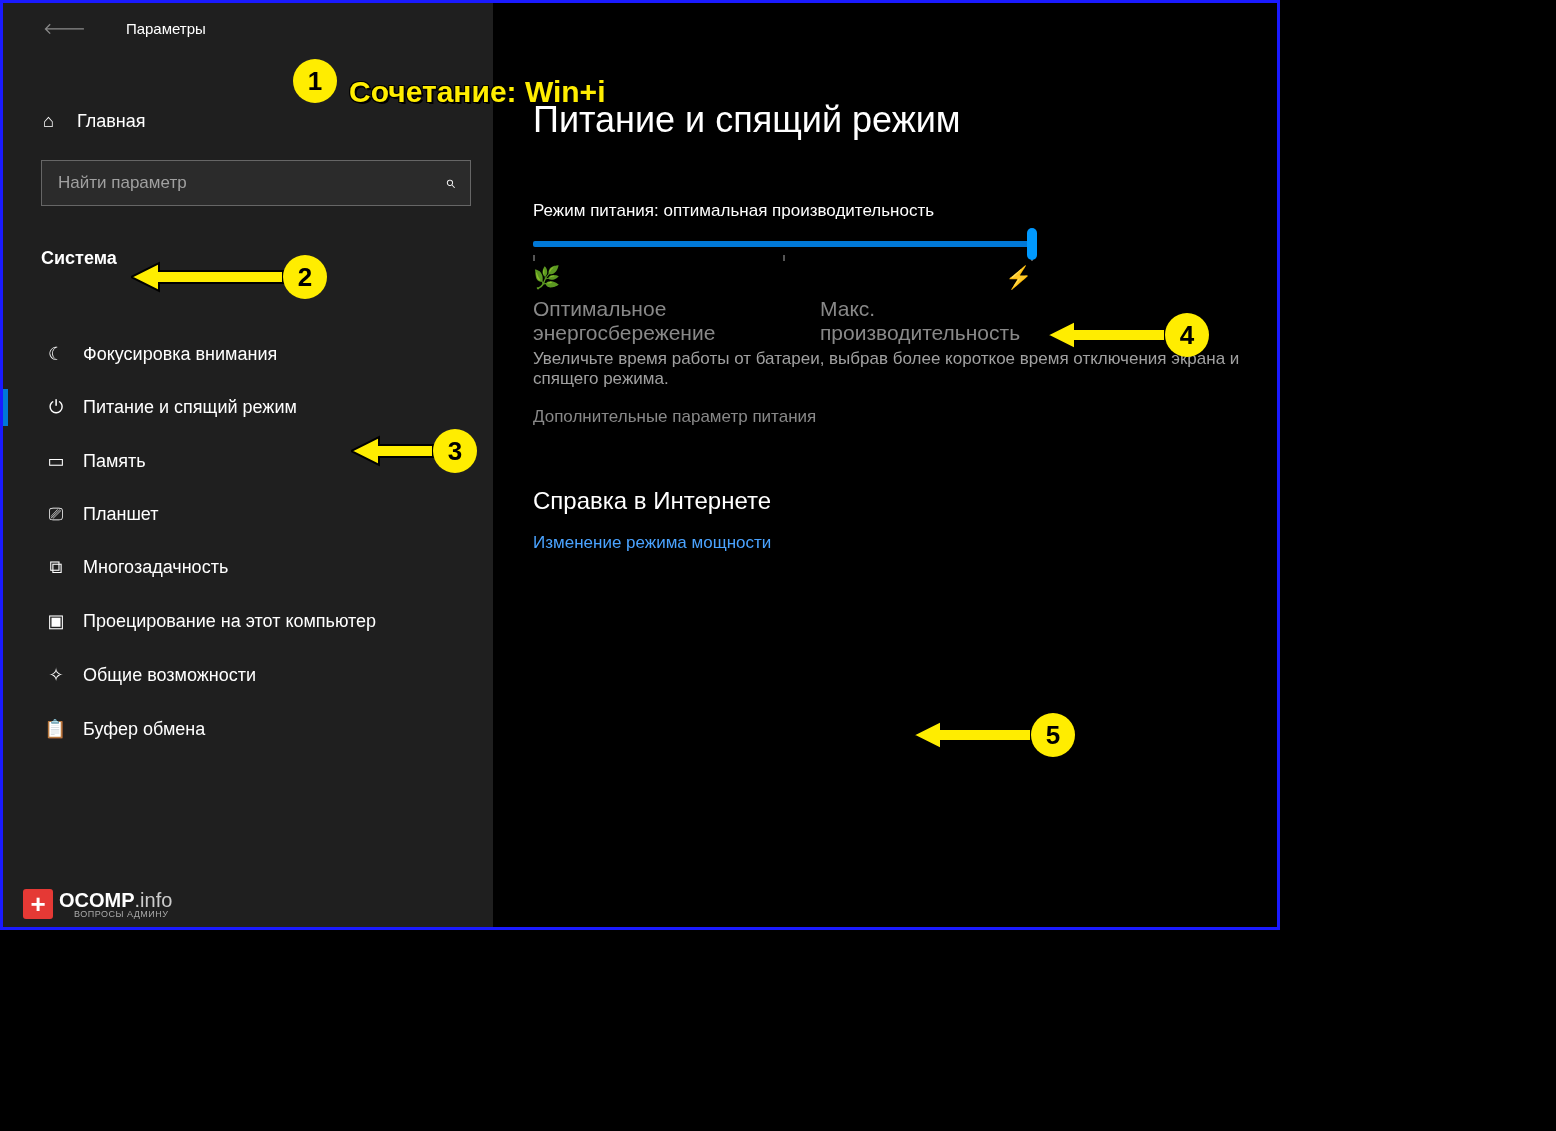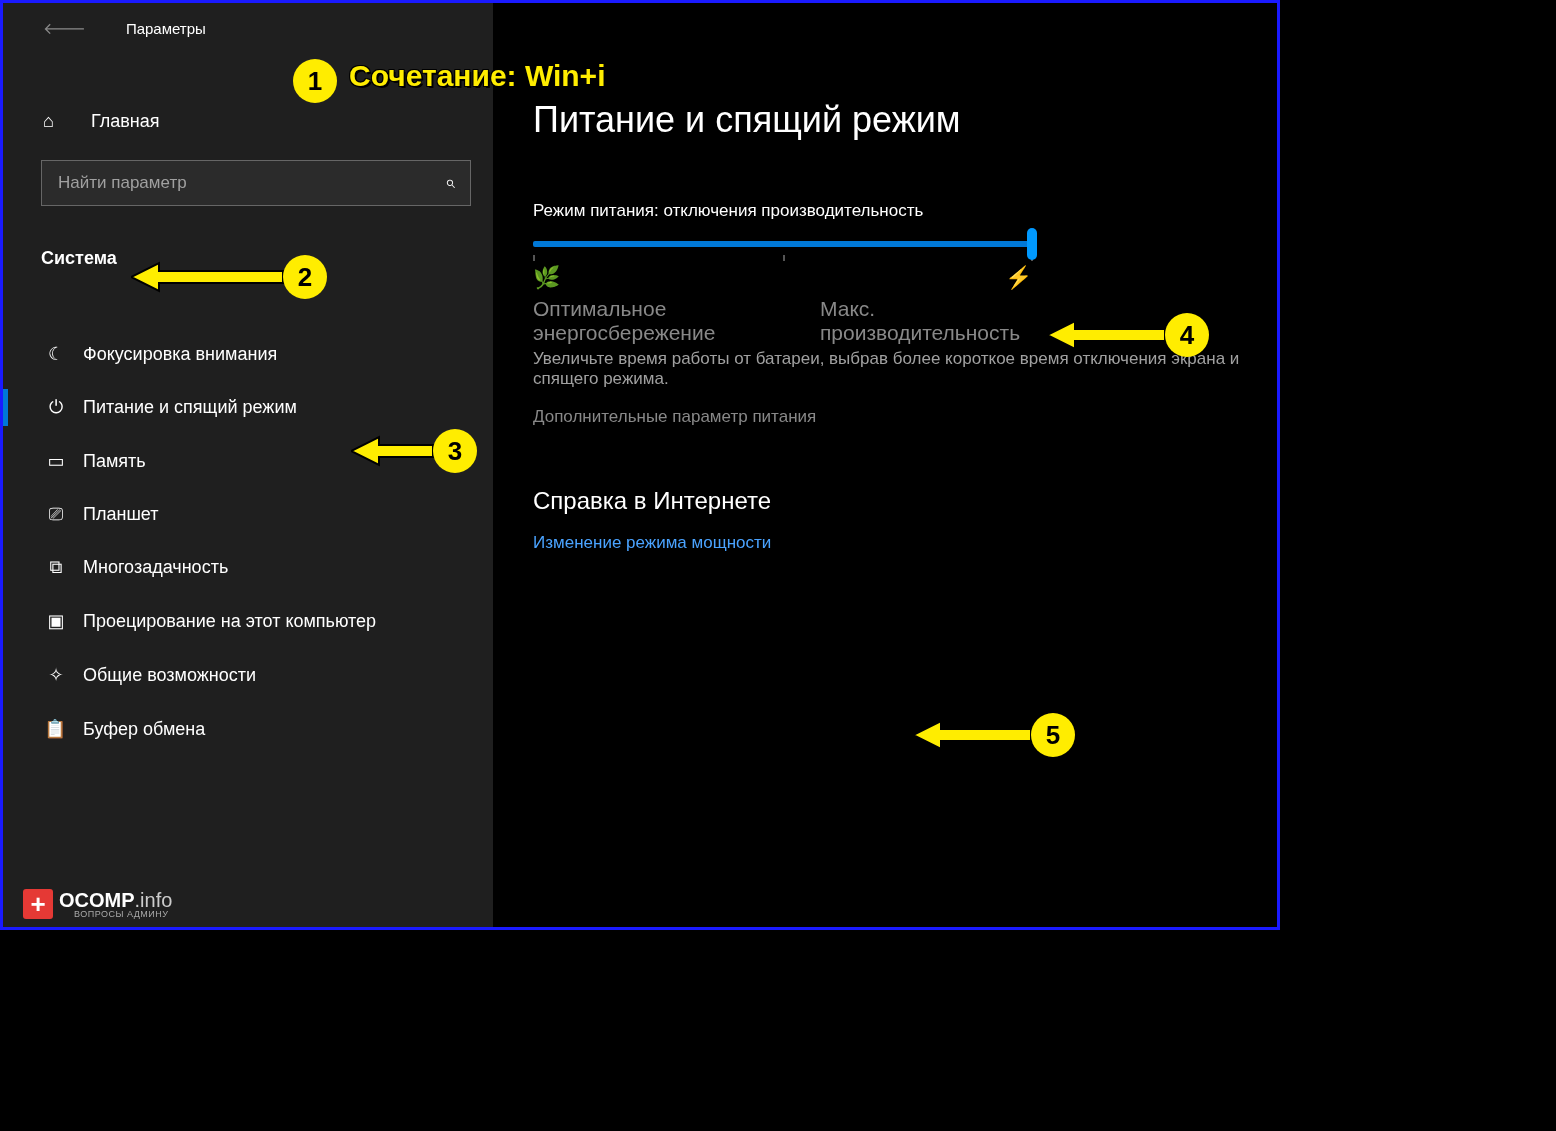--- a/index.html
+++ b/index.html
@@ -47,21 +47,21 @@
   cursor: pointer;
 }
 .home-icon {
   color: #fff;
   font-size: 18px;
   width: 26px;
 }
 .home-label {
   color: #fff;
   font-size: 18px;
-  margin-left: 22px;
+  margin-left: 8px;
 }
 .search-wrap {
   margin: 14px 22px 0 38px;
 }
 .search-input {
   width: 100%;
   height: 46px;
   background: #2b2b2b;
   border: 1px solid #666;
   color: #fff;
@@ -306,21 +306,21 @@
         <span class="nav-label">Буфер обмена</span>
       </div>
     </div>
 
   </div>
 
   <div class="main">
     <div class="page-title">Питание и спящий режим</div>
 
 
-    <div class="mode-label">Режим питания: отключения производительность</div>
+    <div class="mode-label">Режим питания: оптимальная производительность</div>
 
     <div class="slider-wrap">
       <div class="slider-track">
         <div class="slider-tick" style="left:0"></div>
         <div class="slider-tick" style="left:50%"></div>
         <div class="slider-tick" style="right:0"></div>
         <div class="slider-thumb"></div>
       </div>
     </div>
     <div class="slider-icons">
@@ -335,21 +335,21 @@
     <div class="section-desc">Увеличьте время работы от батареи, выбрав более короткое время отключения экрана и спящего режима.</div>
 
     <div class="link">Дополнительные параметр питания</div>
 
     <div class="section-h" style="margin-top:60px">Справка в Интернете</div>
     <div class="link blue">Изменение режима мощности</div>
   </div>
 </div>
 
 <div class="anno-circle" style="left:290px; top:56px">1</div>
-<div class="anno-text" style="left:346px; top:56px">Сочетание: Win+i</div>
+<div class="anno-text" style="left:346px; top:72px">Сочетание: Win+i</div>
 
 <div class="anno-circle" style="left:280px; top:252px">2</div>
 <div class="anno-arrow" style="left:128px; top:256px">
   <svg width="160" height="36">
       <polygon points="0,18 28,4 28,12 152,12 152,24 28,24 28,32" fill="#ffed00" stroke="#000" stroke-width="2"></polygon>
     </svg>
 </div>
 
 <div class="anno-circle" style="left:430px; top:426px">3</div>
 <div class="anno-arrow" style="left:348px; top:430px">

